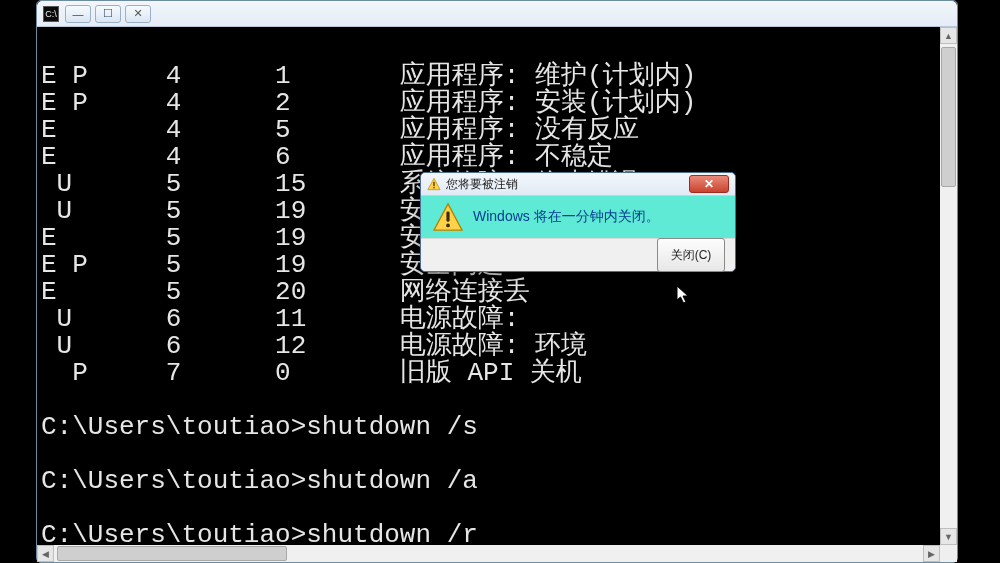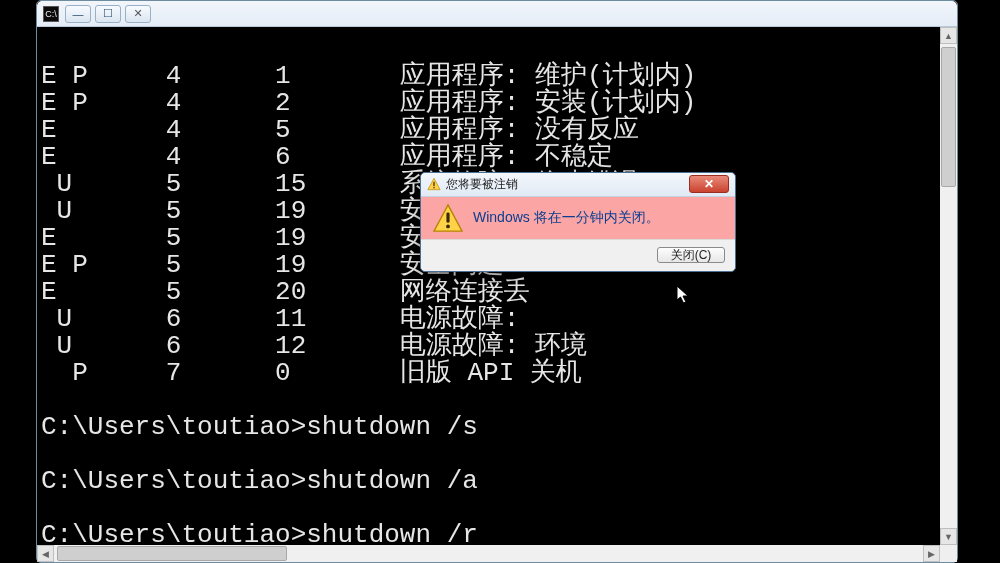--- a/index.html
+++ b/index.html
@@ -116,36 +116,36 @@
   .dialog .dicon svg { width: 14px; height: 14px; display:block; }
   .dialog .dtitle { font-size: 12px; color: #222; flex: 1; }
   .dialog .dclose {
     width: 40px; height: 18px;
     background: linear-gradient(#e98a7a,#c9432f);
     border: 1px solid #9c2c1d; border-radius: 3px;
     color: #fff; display: flex; align-items: center; justify-content: center;
     font-size: 12px; font-weight: bold;
   }
   .dialog .dbody {
-    flex: 1; background: #fca5a5;
+    flex: 1; background: #5eead4;
     display: flex; align-items: center;
     padding: 6px 12px;
     border-bottom: 1px solid #d9d9d9;
   }
   .dialog .bigicon { width: 30px; height: 30px; margin-right: 10px; }
   .dialog .bigicon svg { width: 30px; height: 30px; display:block; }
   .dialog .msg { color: #0a3e91; font-size: 14px; }
   .dialog .dfooter {
     height: 32px; background: #f0f0f0;
     display: flex; align-items: center; justify-content: flex-end;
     padding: 0 10px;
     border-radius: 0 0 5px 5px;
   }
   .dialog .btn {
-    min-width: 68px; height: 16px;
+    min-width: 68px; height: 34px;
     background: linear-gradient(#fdfdfd,#e7e7e7);
     border: 1px solid #8a8a8a; border-radius: 3px;
     font-size: 12px; color: #222;
     display: inline-flex; align-items: center; justify-content: center;
     padding: 0 8px;
   }
   .cursor {
     position: absolute; left: 676px; top: 285px;
     width: 14px; height: 20px; pointer-events: none;
   }

